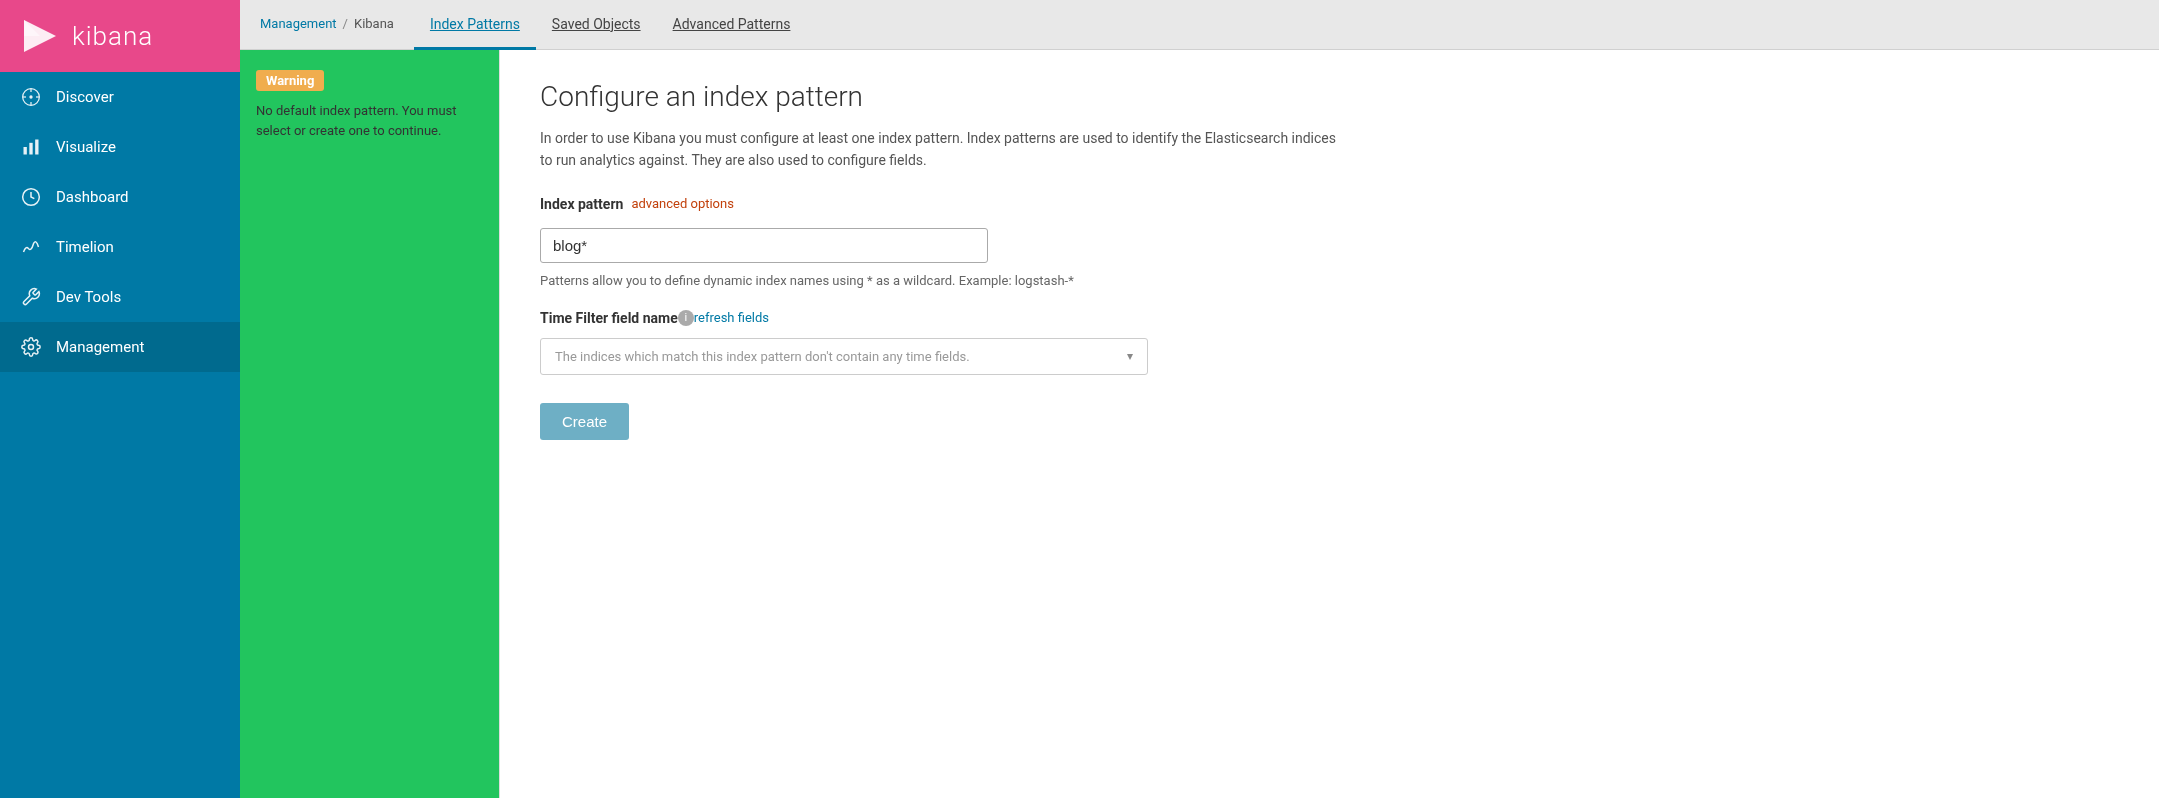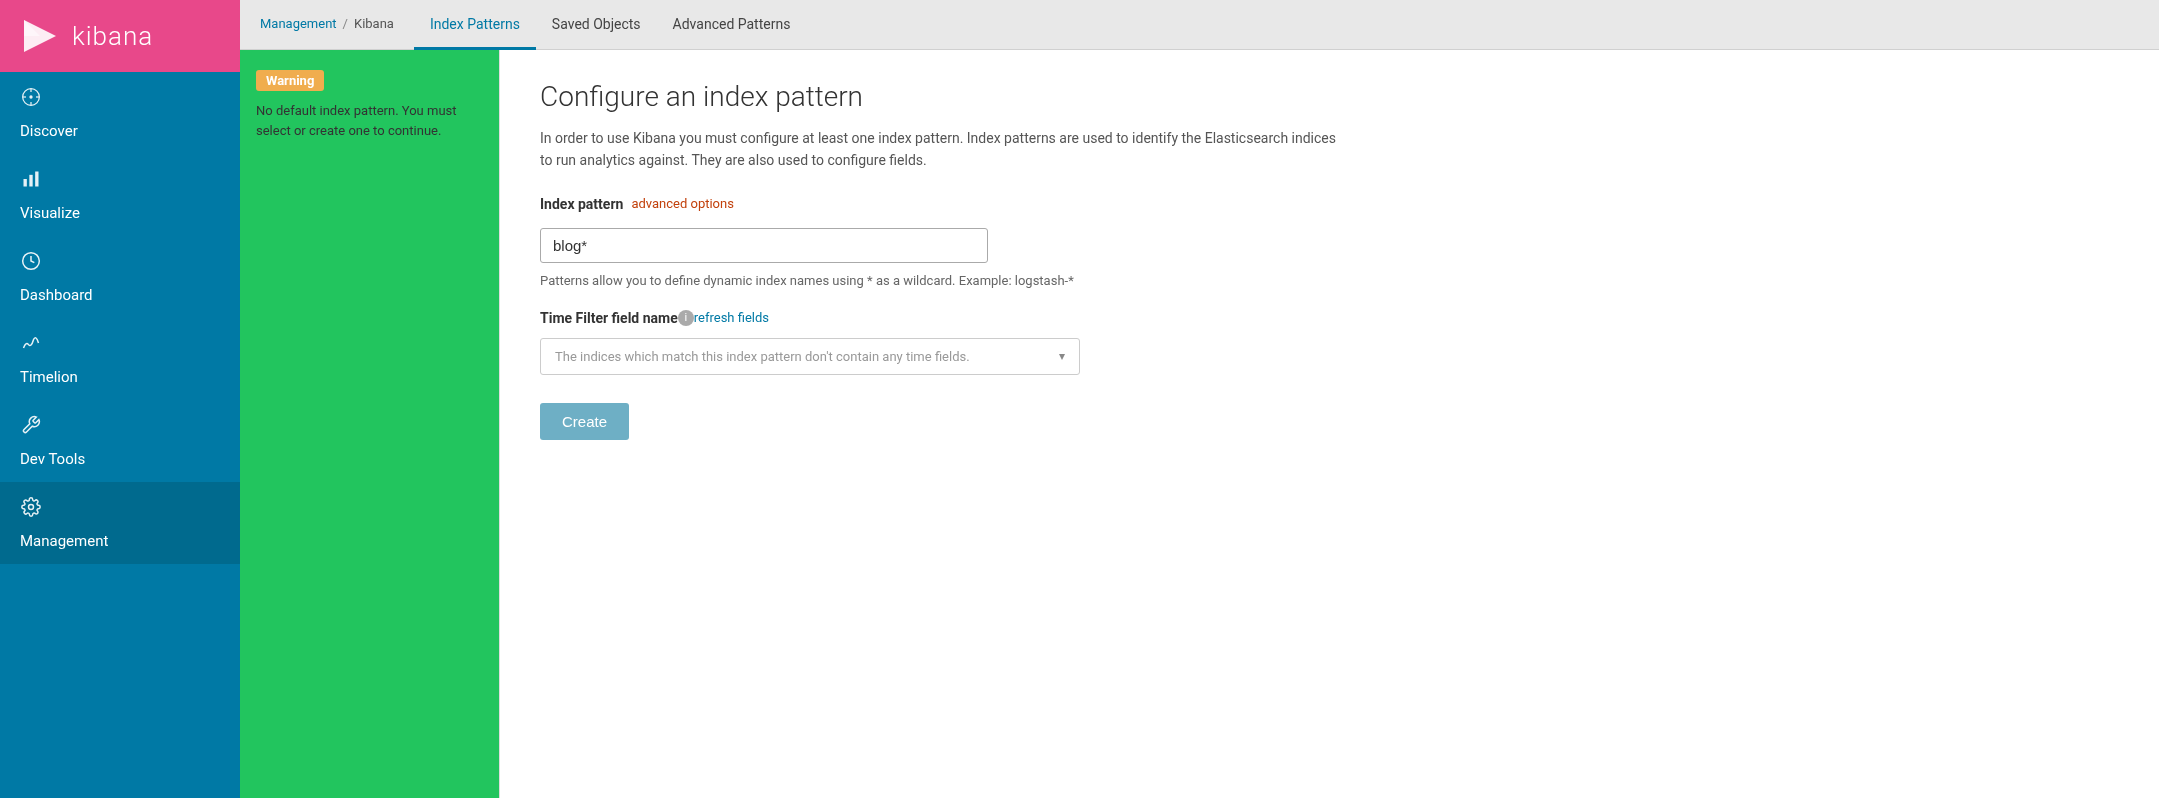--- a/index.html
+++ b/index.html
@@ -32,29 +32,28 @@
       font-weight: 300;
       letter-spacing: 1px;
     }
     .sidebar-nav {
       display: flex;
       flex-direction: column;
       flex: 1;
     }
     .nav-item {
       display: flex;
-      align-items: flex-start;
+      align-items: center;
       gap: 14px;
       padding: 14px 20px;
       color: white;
       cursor: pointer;
       font-size: 15px;
       transition: background 0.15s;
       text-decoration: none;
-      flex-direction: column;
     }
     .nav-item.active {
       background: #006a8e;
     }
     .nav-icon {
       width: 22px;
       height: 22px;
       display: flex;
       align-items: center;
       justify-content: center;
@@ -103,20 +102,21 @@
     .tab-item {
       display: flex;
       align-items: center;
       padding: 0 16px;
       font-size: 14px;
       color: #444;
       cursor: pointer;
       border-bottom: 3px solid transparent;
       margin-bottom: -1px;
       white-space: nowrap;
+      text-decoration: underline;
     }
     .tab-item.active-tab {
       color: #0079a5;
       border-bottom-color: #0079a5;
     }
 
     
     .content-area {
       display: flex;
       flex: 1;
@@ -225,21 +225,21 @@
       cursor: pointer;
     }
     .refresh-link {
       color: #0079a5;
       font-size: 13px;
       text-decoration: none;
       cursor: pointer;
     }
 
     .time-filter-select {
-      width: 540px;
+      width: 608px;
       padding: 10px 14px;
       border: 1px solid #ccc;
       border-radius: 3px;
       font-size: 13px;
       color: #999;
       background: white;
       cursor: pointer;
       display: flex;
       align-items: center;
       justify-content: space-between;

